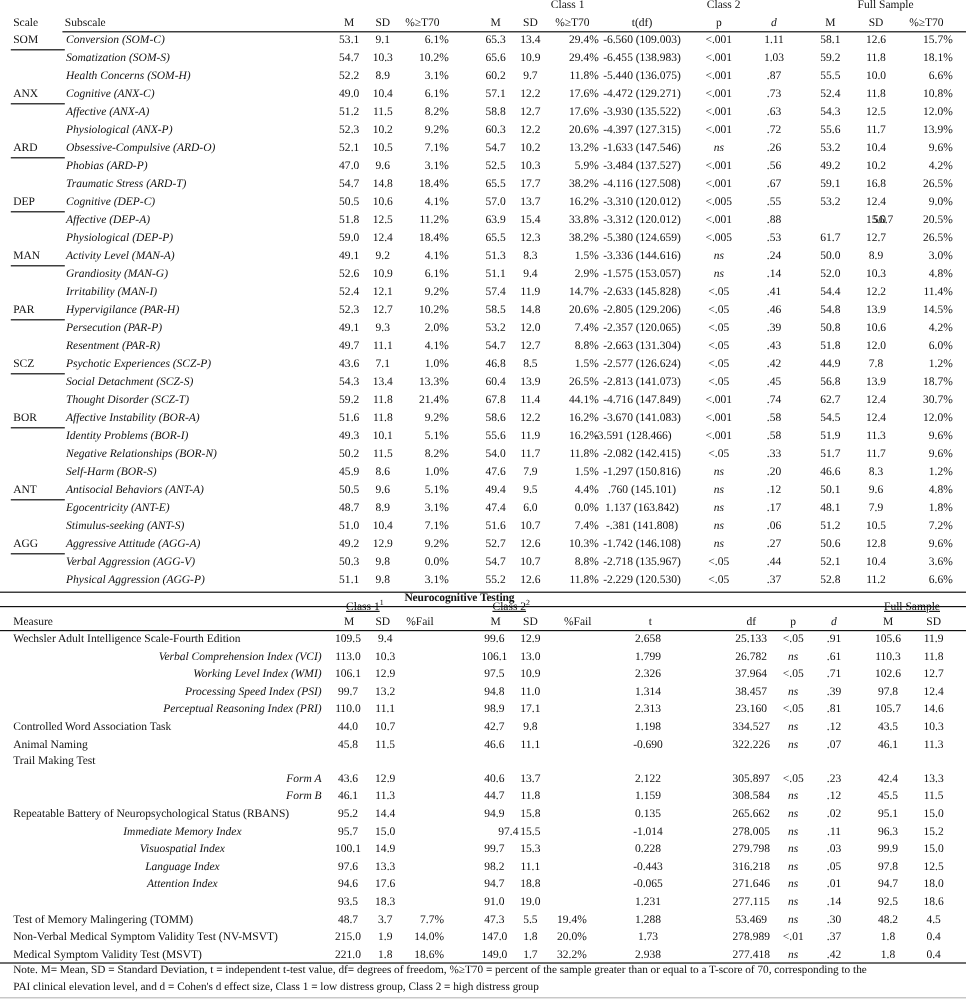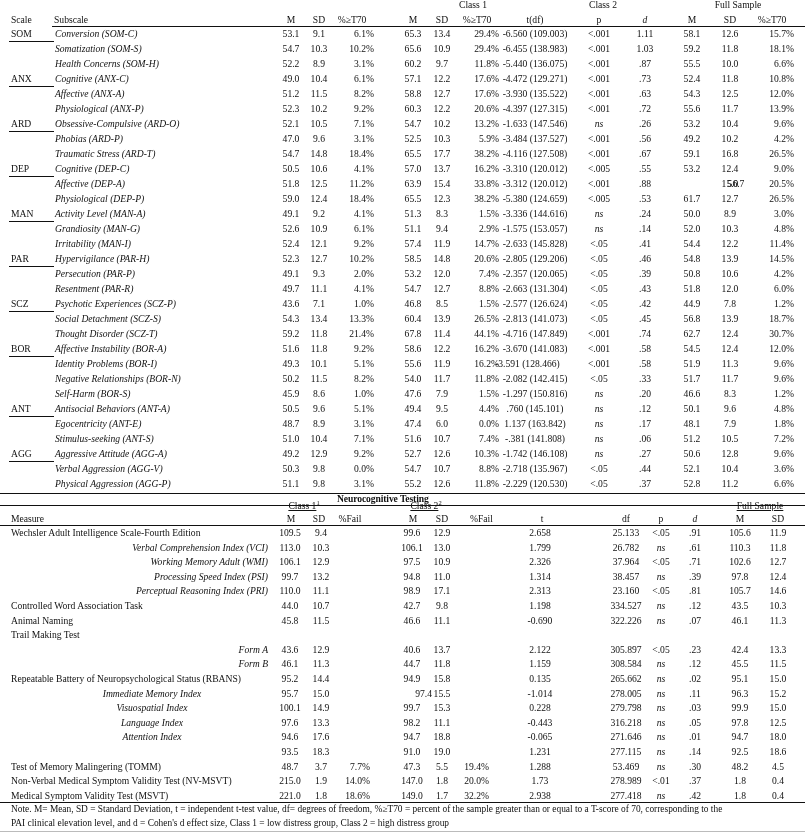--- a/index.html
+++ b/index.html
@@ -584,21 +584,21 @@
         <span style="left: 427px; width: 30px; text-align: center;">13.0</span>
         <span style="left: 455px; width: 34px; text-align: right;"></span>
         <span style="left: 510px; width: 60px; text-align: center;">1.799</span>
         <span style="left: 596px; width: 60px; text-align: center;">26.782</span>
         <span style="left: 646px; width: 30px; text-align: center; font-style: italic;">ns</span>
         <span style="left: 680px; width: 30px; text-align: center;">.61</span>
         <span style="left: 720px; width: 40px; text-align: center;">110.3</span>
         <span style="left: 763px; width: 30px; text-align: center;">11.8</span>
       </div>
       <div class="row" style="top: 555.2px;">
-        <span class="it" style="left: 0px; width: 268px; text-align: right;">Working Memory Adult (WMI)</span>
+        <span class="it" style="left: 0px; width: 268px; text-align: right;">Working Level Index (WMI)</span>
         <span style="left: 270px; width: 40px; text-align: center;">106.1</span>
         <span style="left: 306px; width: 30px; text-align: center;">12.9</span>
         <span style="left: 334px; width: 36px; text-align: right;"></span>
         <span style="left: 392px; width: 40px; text-align: center;">97.5</span>
         <span style="left: 427px; width: 30px; text-align: center;">10.9</span>
         <span style="left: 455px; width: 34px; text-align: right;"></span>
         <span style="left: 510px; width: 60px; text-align: center;">2.326</span>
         <span style="left: 596px; width: 60px; text-align: center;">37.964</span>
         <span style="left: 646px; width: 30px; text-align: center;">&lt;.05</span>
         <span style="left: 680px; width: 30px; text-align: center;">.71</span>

